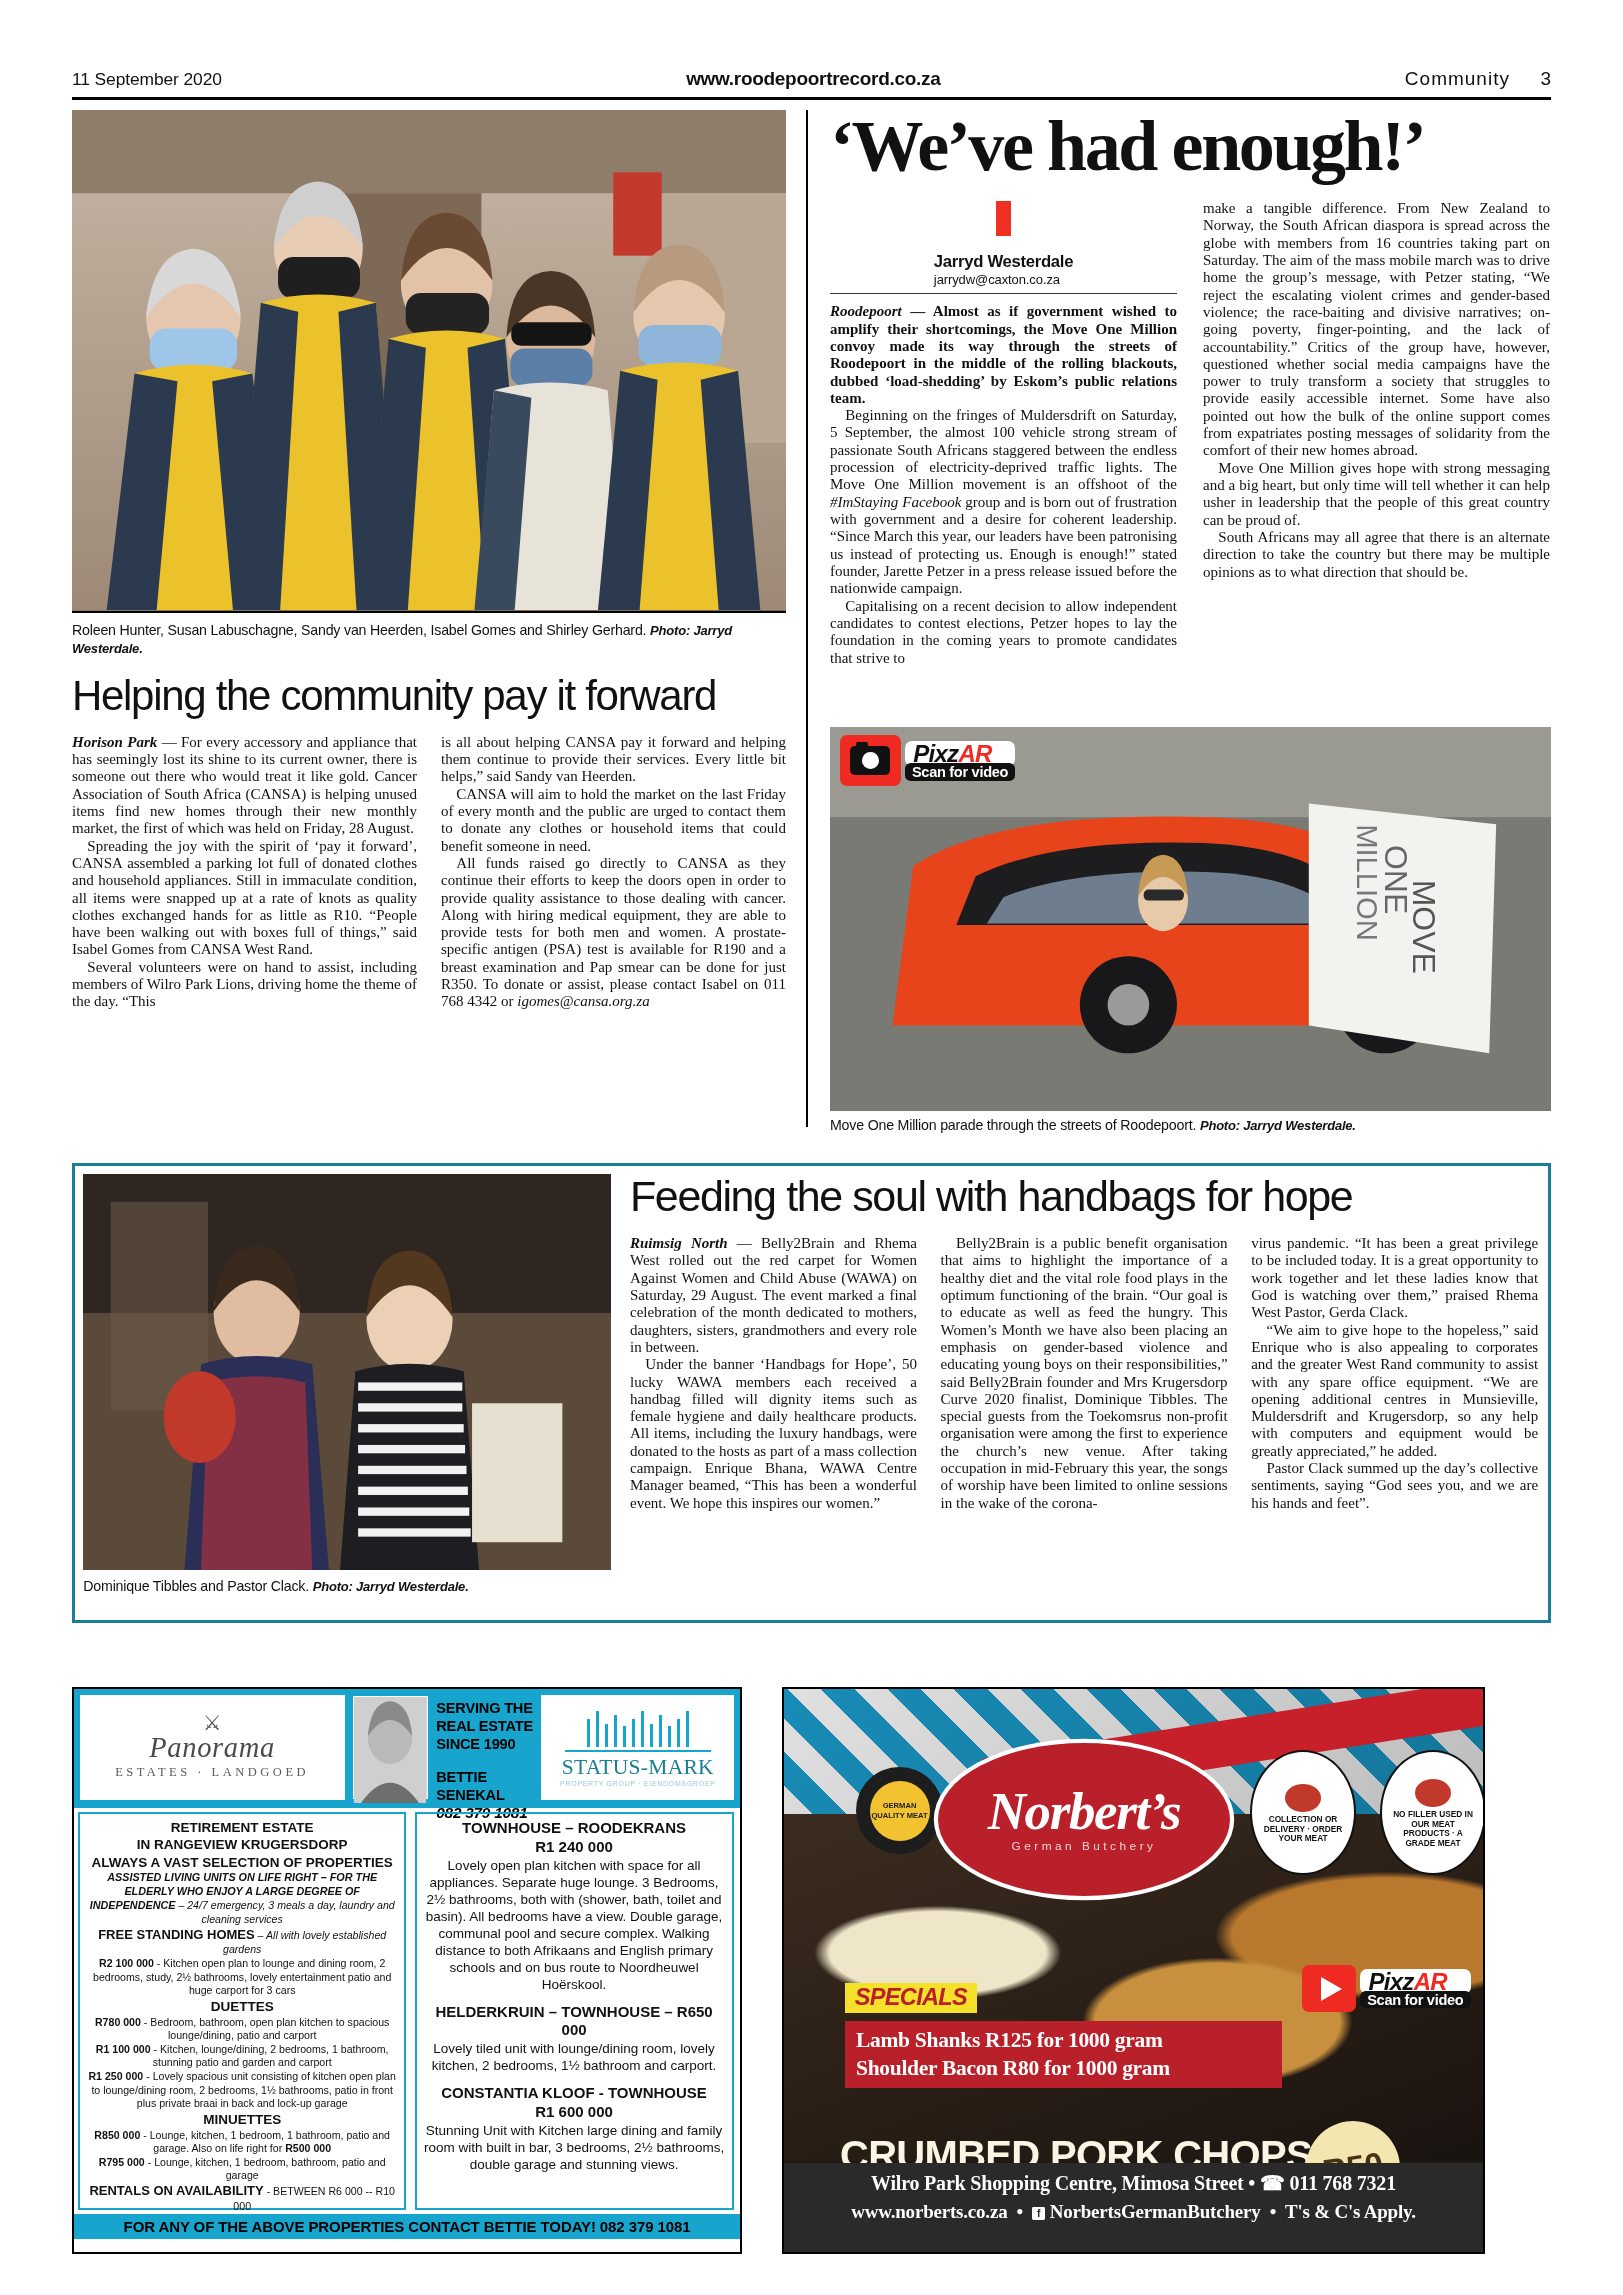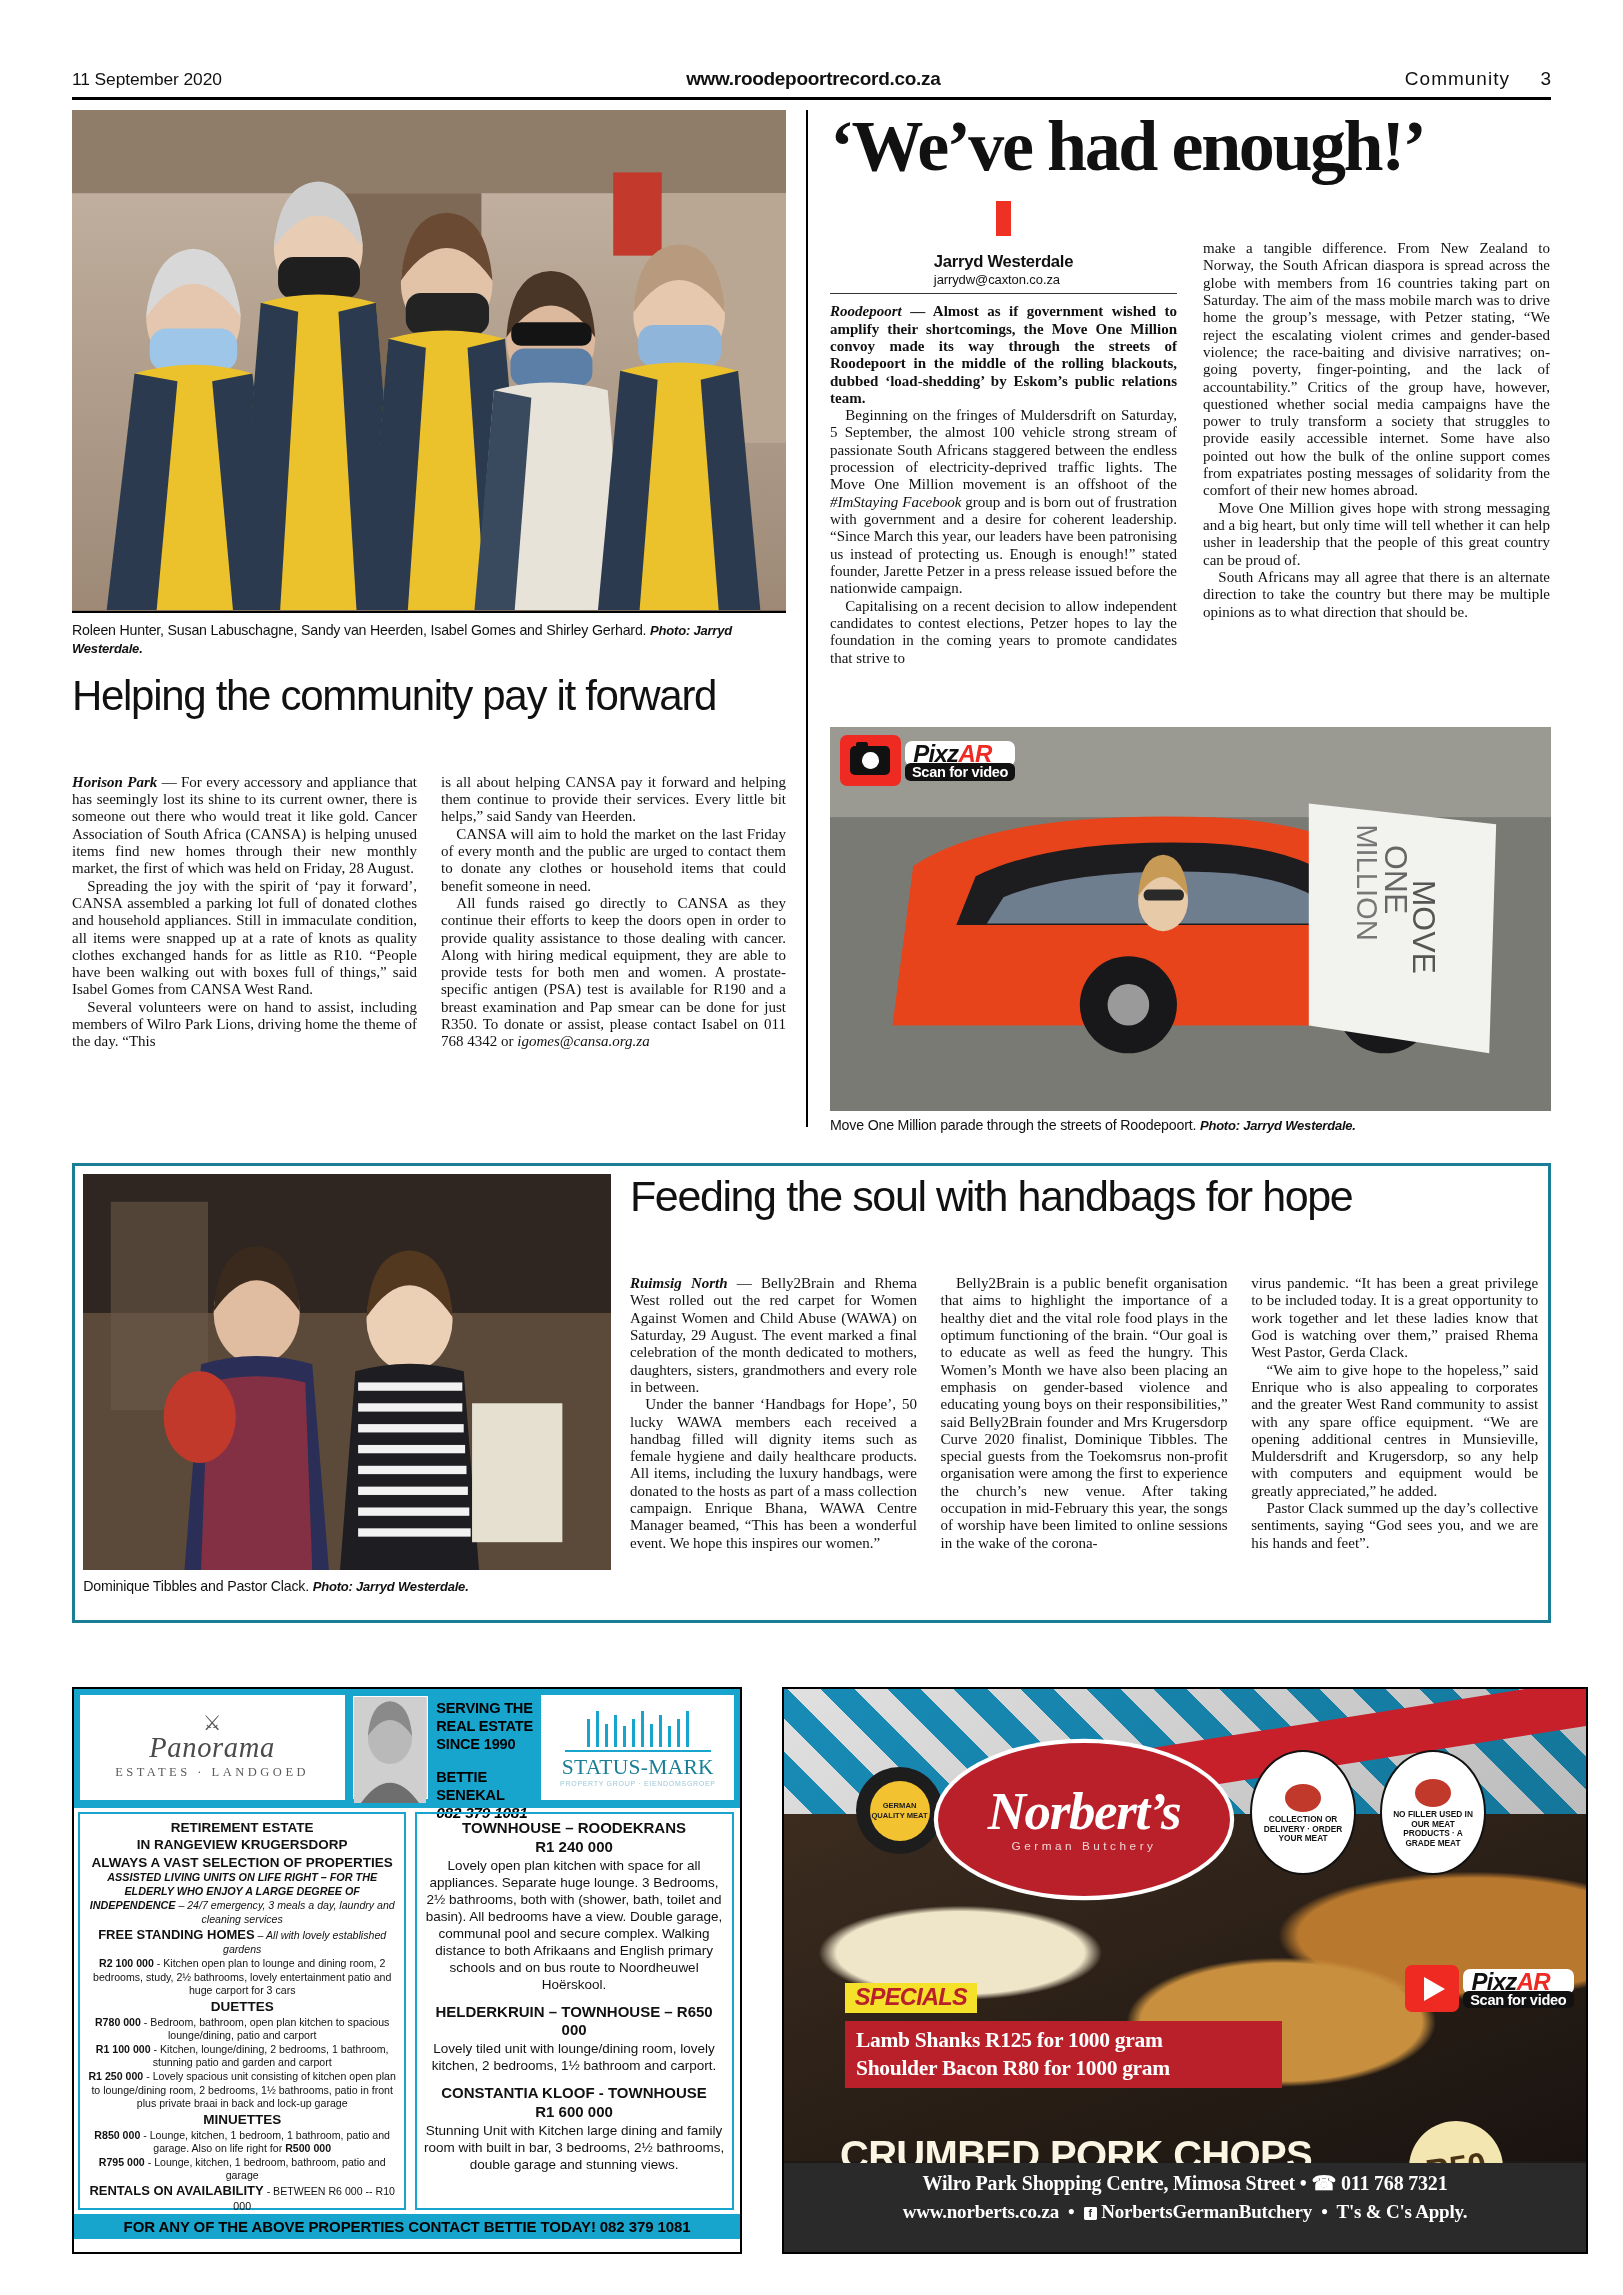--- a/index.html
+++ b/index.html
@@ -44,21 +44,21 @@
     letter-spacing: -1.1px;
     line-height: 0.95;
   }
   .body-col {
     font-size: 15px; line-height: 1.155;
     text-align: justify; text-justify: inter-word;
     hyphens: auto; -webkit-hyphens: auto;
   }
   .body-col p { text-indent: 15.3px; margin: 0; }
   .body-col p.lead { text-indent: 0; }
-  .body-col p.first { text-indent: 0; margin-top: 40px; }
+  .body-col p.first { text-indent: 0; }
   .lead-bold { font-weight: bold; }
   .lead-place { font-weight: bold; font-style: italic; }
 
   
   #story-cansa { position: absolute; left: 72px; top: 110px; width: 714px; }
 
   #lions-photo {
     width: 714px; height: 503px;
     background: linear-gradient(165deg,#b9a392 0%, #a08a76 35%, #8d7763 70%, #7d6b5a 100%);
     border-bottom: 2.8px solid #000;
@@ -219,21 +219,21 @@
   #pan-left b, #pan-right b { font-weight: bold; }
   #pan-right .hh { font-weight: bold; font-size: 15px; }
   #pan-footer {
     background: #18a5cd; color: #000; text-align: center;
     font-family: "Liberation Sans", sans-serif; font-weight: bold;
     font-size: 15px; padding: 4.2px 0; letter-spacing: -0.1px;
   }
 
   
   #ad-norberts {
-    position: absolute; left: 782px; top: 1687px; width: 806px; height: 567px;
+    position: absolute; left: 782px; top: 1687px; width: 703px; height: 567px;
     border: 2.1px solid #000; overflow: hidden;
     background: #1d1a16;
   }
   #nb-top {
     position: absolute; left:0; top:0; width: 100%; height: 229px;
     background:
       linear-gradient(135deg, rgba(0,0,0,.12), rgba(0,0,0,.28)),
       repeating-linear-gradient(45deg,#1b9fd0 0 23.6px,#ffffff 23.6px 47px);
   }
   #nb-food {

